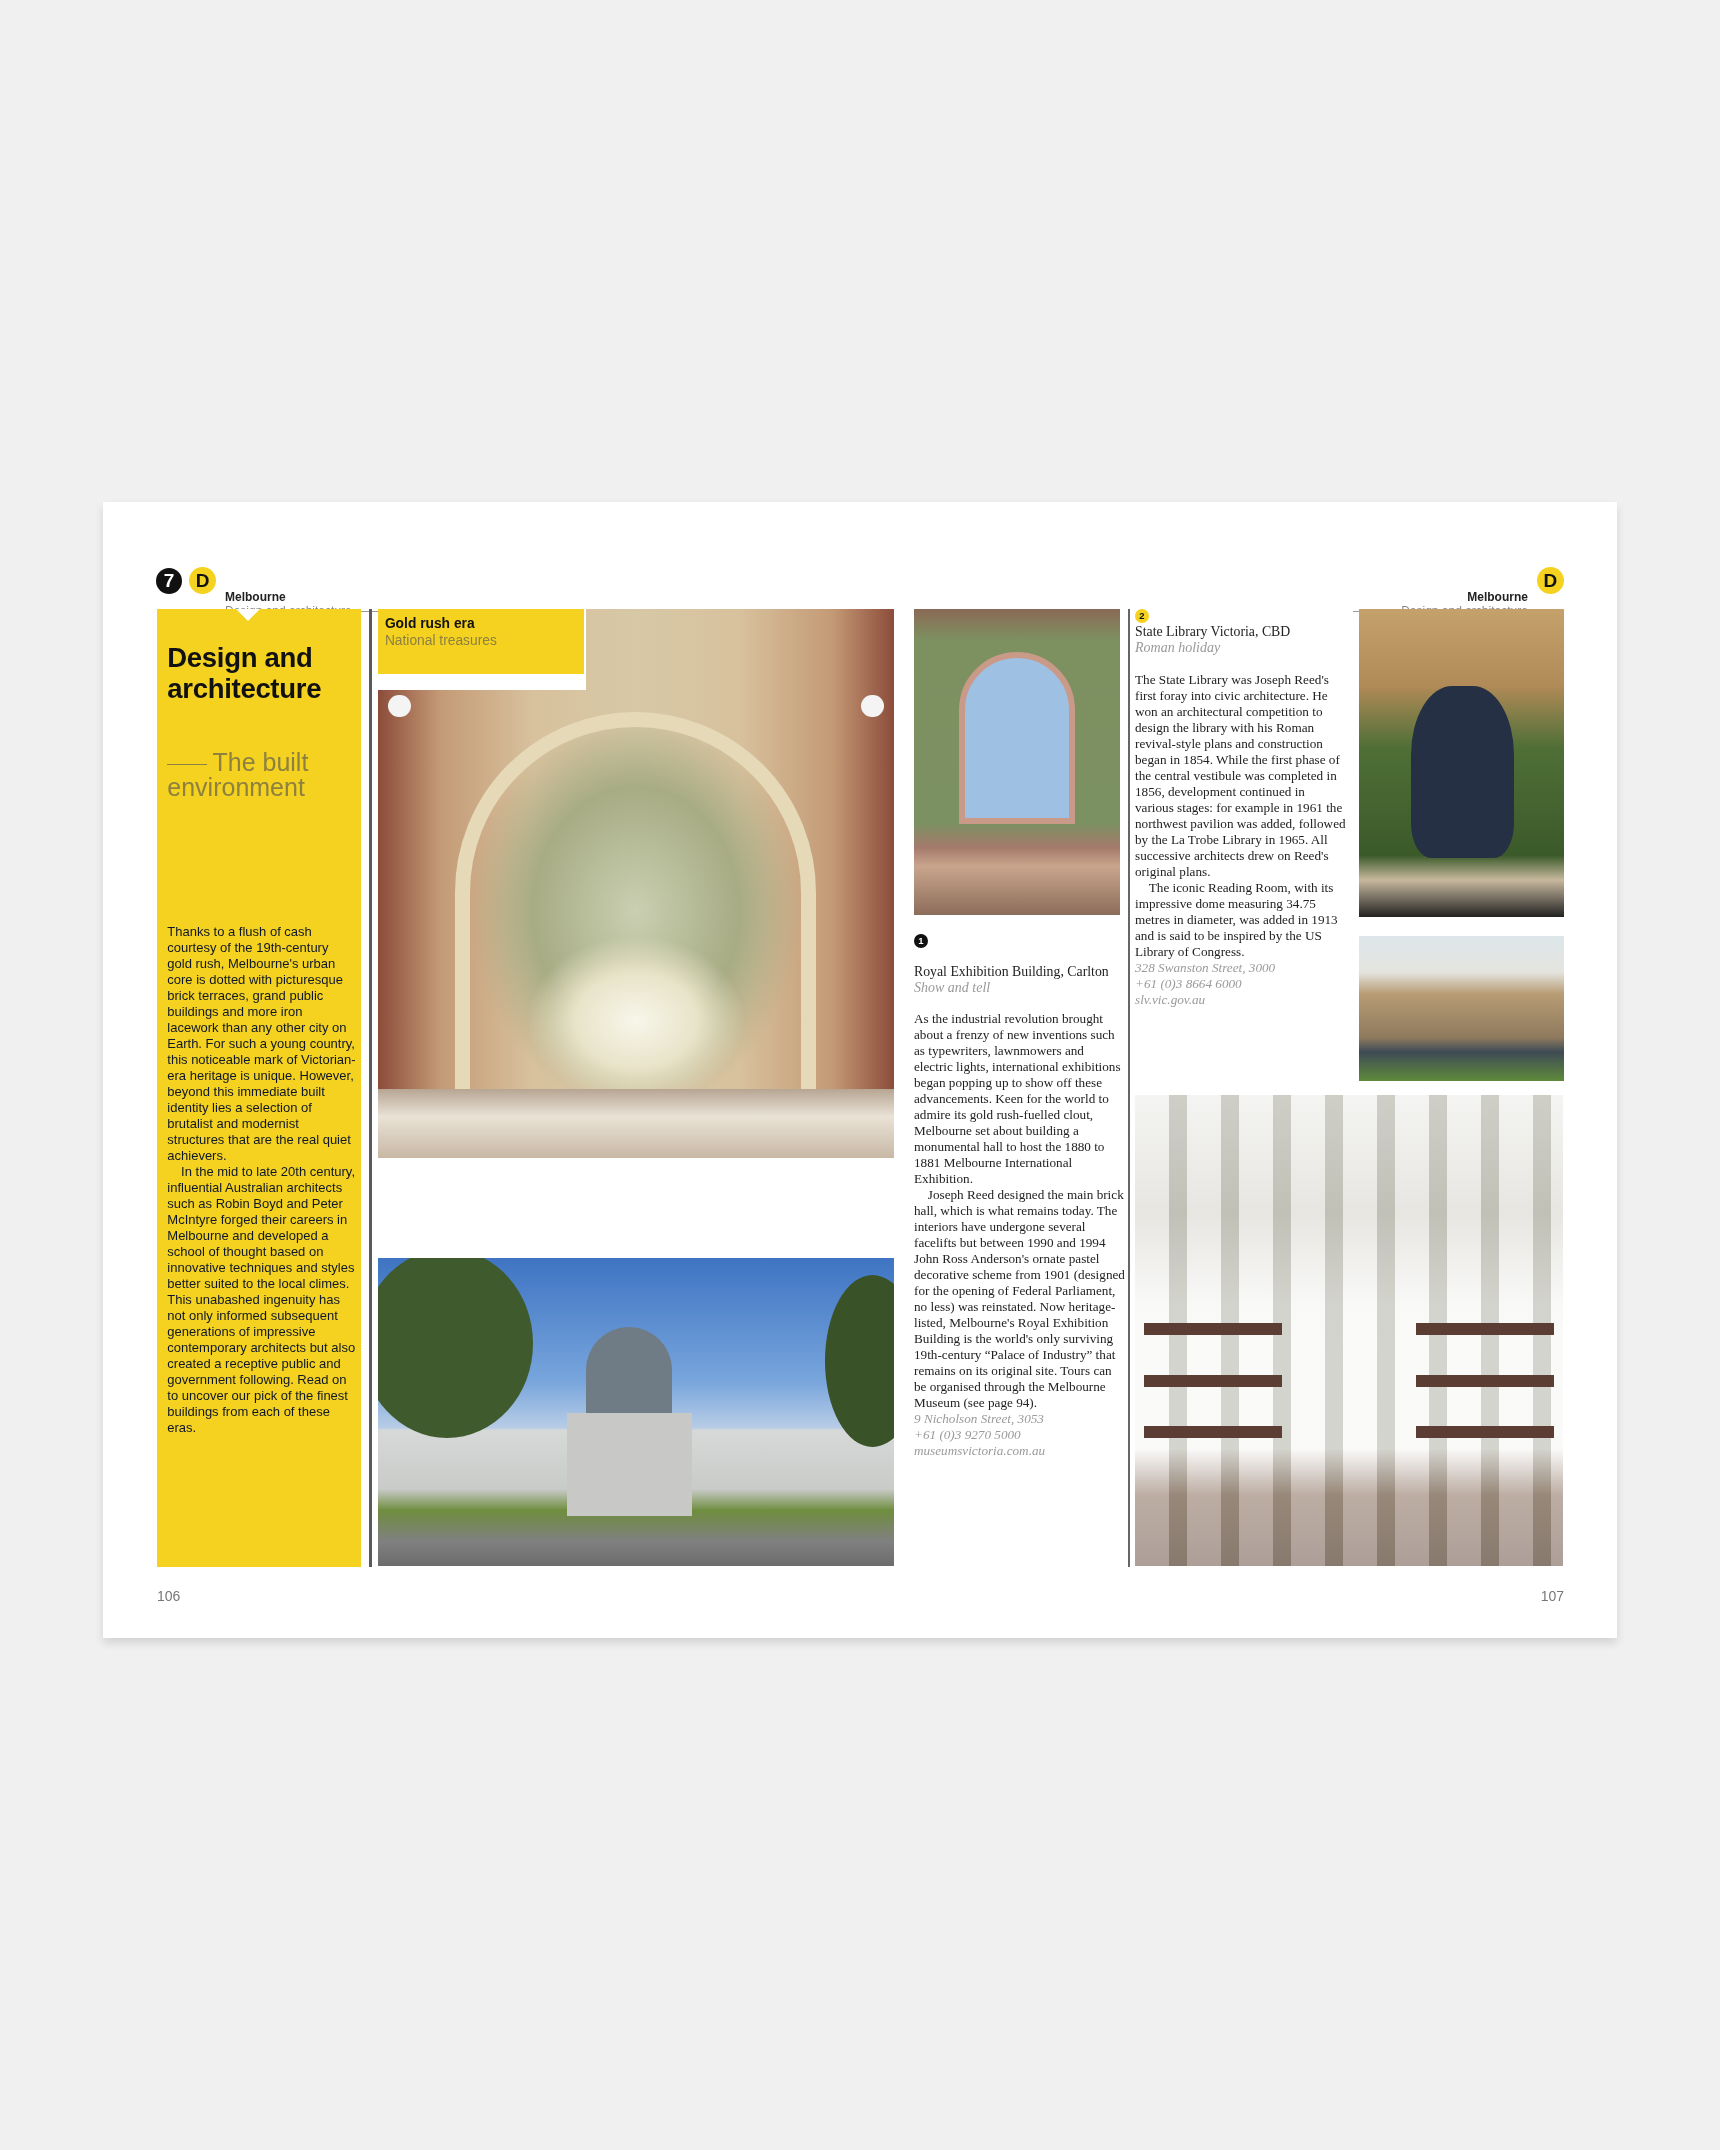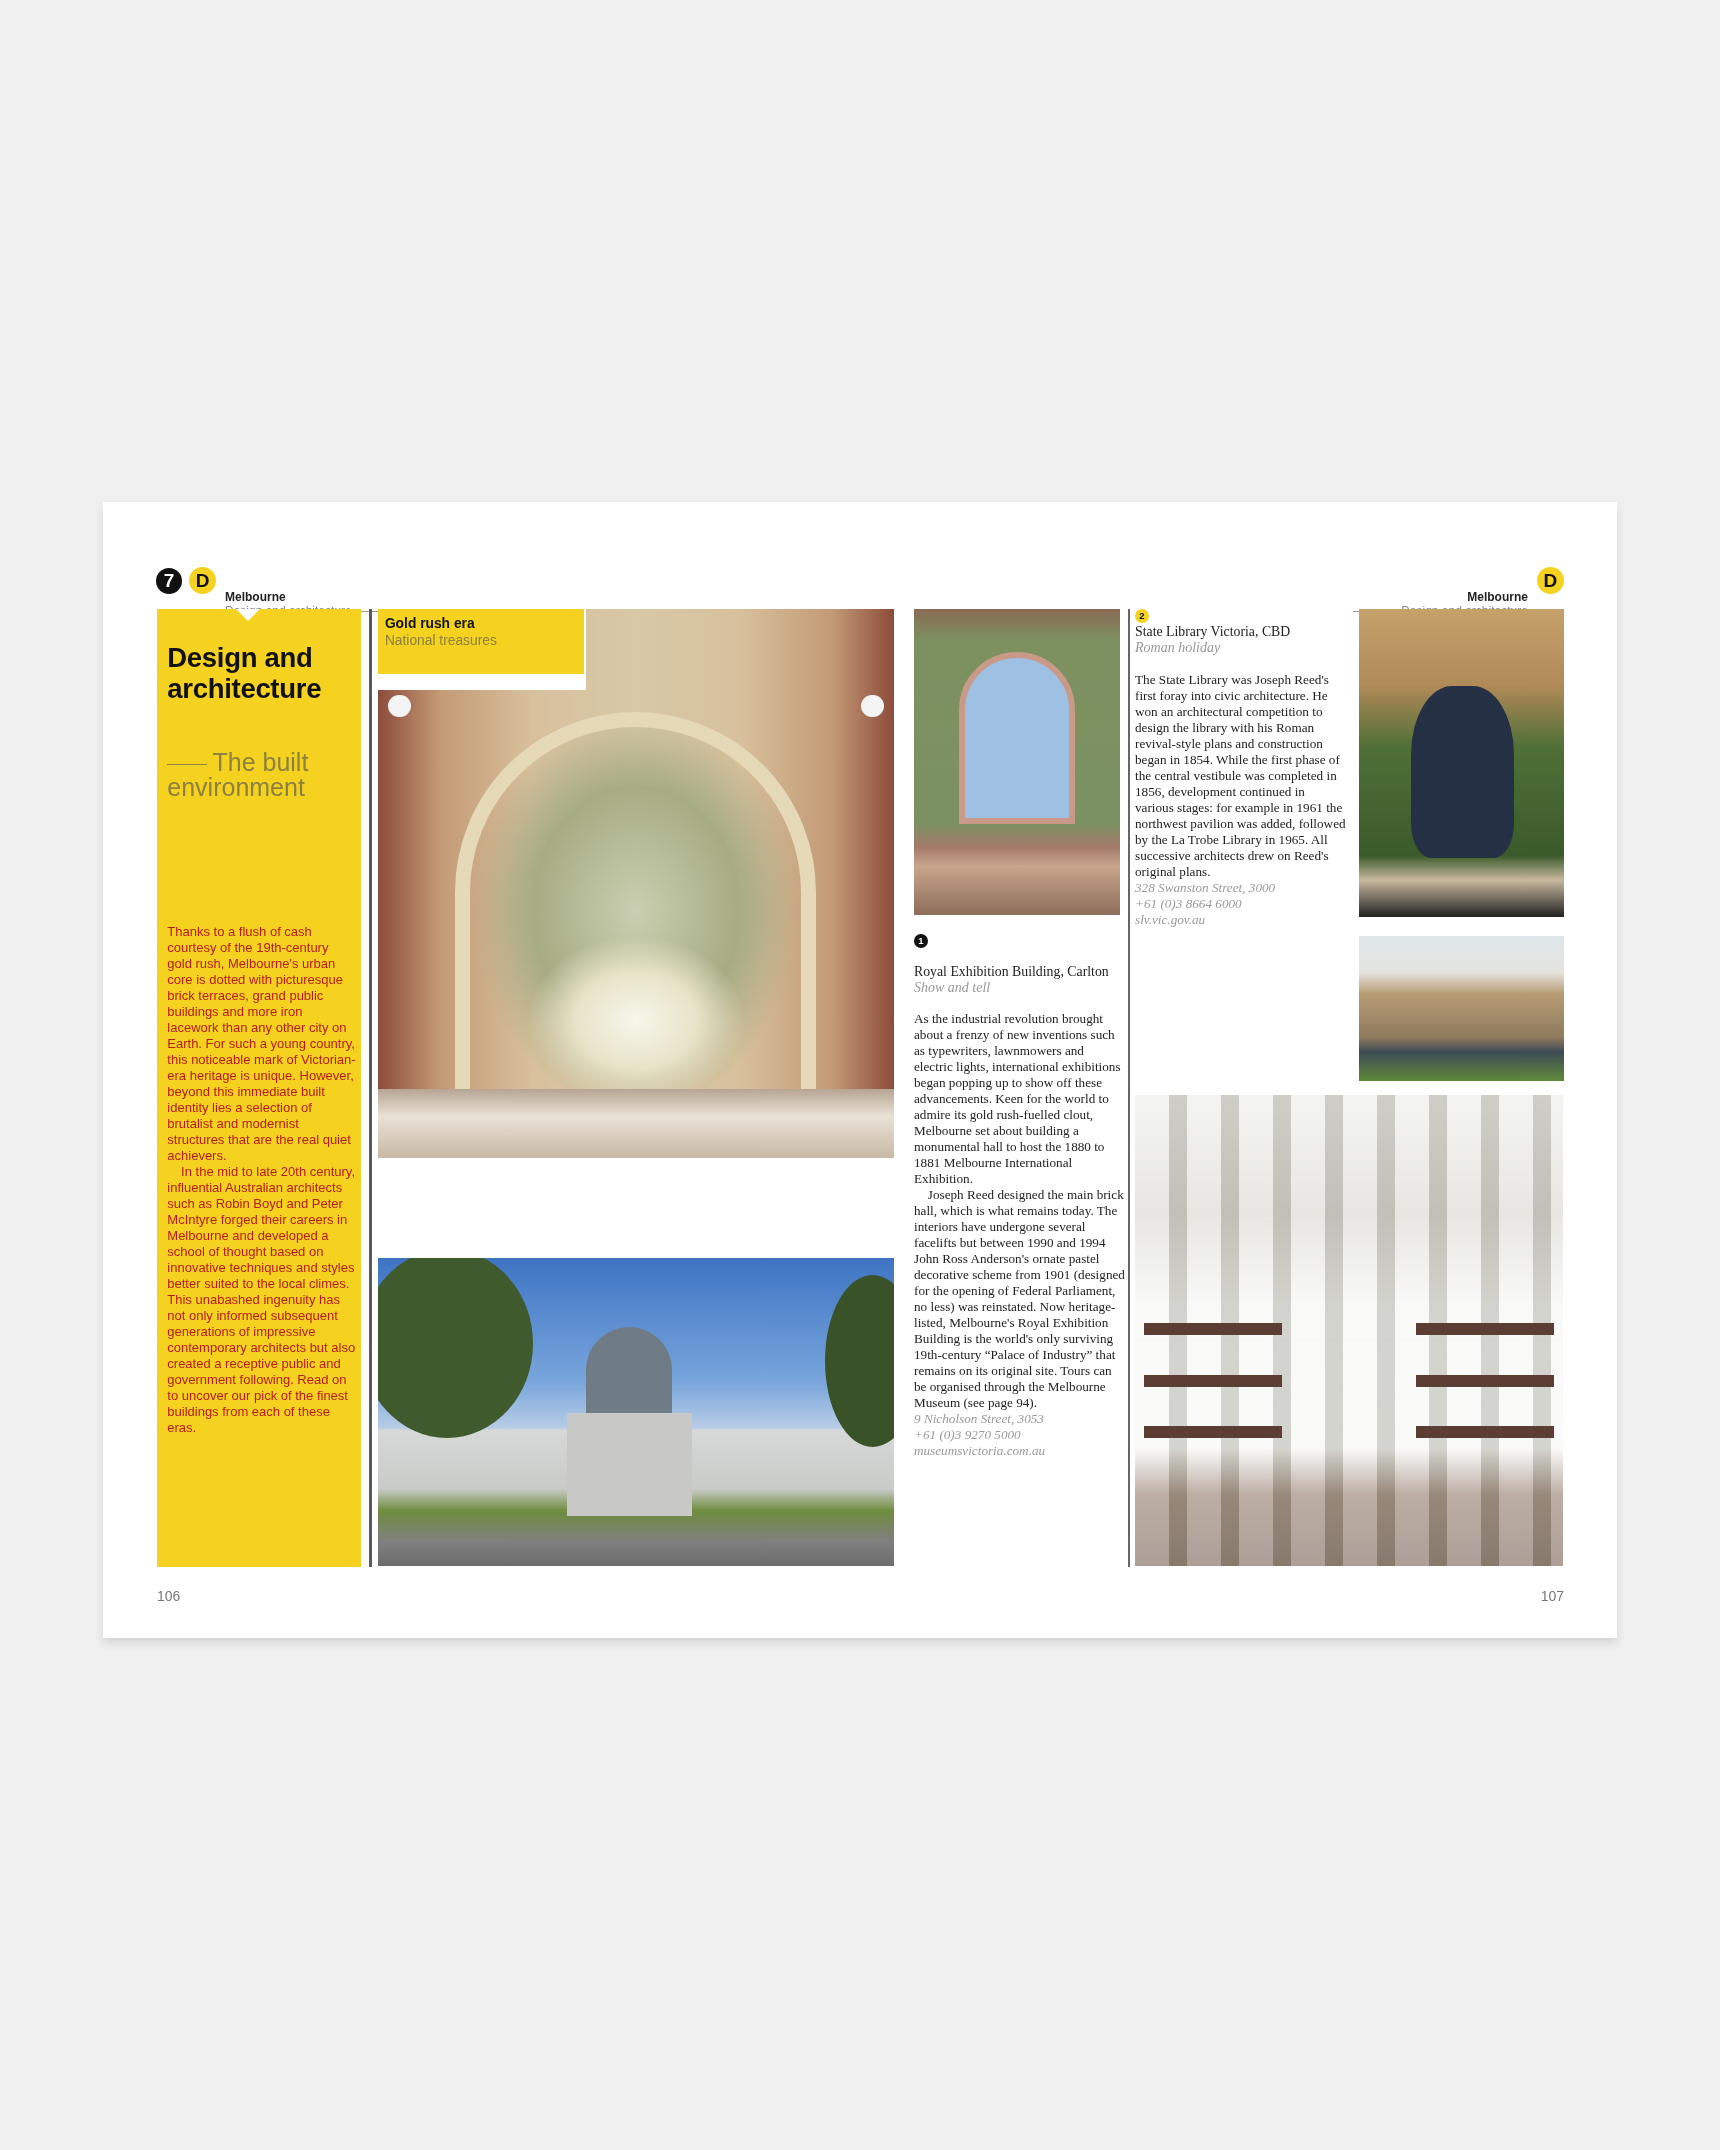--- a/index.html
+++ b/index.html
@@ -16,21 +16,21 @@
   .hdr-rule { display:inline-block; width:41px; height:1.3px; background:#999; vertical-align:middle; margin:0 6.9px; }
   .hdr-right { right:53px; top:41px; display:flex; align-items:center; }
   .hdr-right .hdr-text { text-align:right; }
   .hdr-right .badge-d { margin-right:0; margin-left:8.6px; }
   
   .intro { left:54px; top:107px; width:204px; height:958px; background:#f4d21f; }
   .intro-notch { left:79px; top:0; width:0; height:0; border-left:12px solid transparent; border-right:12px solid transparent; border-top:12px solid #ffffff; }
   .intro-title { left:10.3px; top:33px; width:189px; font-size:27.5px; font-weight:bold; color:#111; line-height:31px; letter-spacing:-0.3px; }
   .intro-sub { left:10.3px; top:100px; width:189px; font-size:25px; color:#8d8040; line-height:25px;margin-top:41px; }
   .intro-sub .rule { display:inline-block; width:40px; height:1.7px; background:#8d8040; vertical-align:middle; margin-right:5.2px; }
-  .intro-body { left:10.3px; top:315px; width:189px; font-size:13px; line-height:16px; color:#b91c1c; }
+  .intro-body { left:10.3px; top:315px; width:189px; font-size:13px; line-height:16px; color:#0f172a; }
   .intro-body p { margin:0; }
   .intro-body p + p { text-indent:13.8px; }
   .vdiv { width:2.6px; background:#5a5a5a; }
   
   .gold-label { left:275px; top:107px; width:206px; height:65px; background:#f4d21f; }
   .gold-title { left:6.9px; top:6.9px; font-size:13.8px; font-weight:bold; color:#111; }
   .gold-sub { left:6.9px; top:24px; font-size:13.8px; color:#8d8040; }
   
   .photo { overflow:hidden; }
   .ph-interior { left:275px; top:107px; width:516px; height:549px; background:
@@ -146,20 +146,21 @@
   </div>
 
   <div class="abs vdiv2"></div>
 
   <div class="abs serif" style="left:1032px; top:107px; width:211px;">
     <div class="entry-num yellow">2</div>
     <div class="entry-title" style="margin-top:1.7px;">State Library Victoria, CBD</div>
     <div class="entry-tag">Roman holiday</div>
     <div class="entry-body" style="margin-top:15.5px;">
       <p>The State Library was Joseph Reed's first foray into civic architecture. He won an architectural competition to design the library with his Roman revival-style plans and construction began in 1854. While the first phase of the central vestibule was completed in 1856, development continued in various stages: for example in 1961 the northwest pavilion was added, followed by the La Trobe Library in 1965. All successive architects drew on Reed's original plans.</p>
+      <p>The iconic Reading Room, with its impressive dome measuring 34.75 metres in diameter, was added in 1913 and is said to be inspired by the US Library of Congress.</p>
     </div>
     <div class="entry-addr">328 Swanston Street, 3000</div>
     <div class="entry-addr">+61 (0)3 8664 6000</div>
     <div class="entry-addr">slv.vic.gov.au</div>
   </div>
 
   <div class="abs photo ph-statue" aria-label="Equestrian statue outside State Library">
     <div class="horse"></div>
   </div>
 

